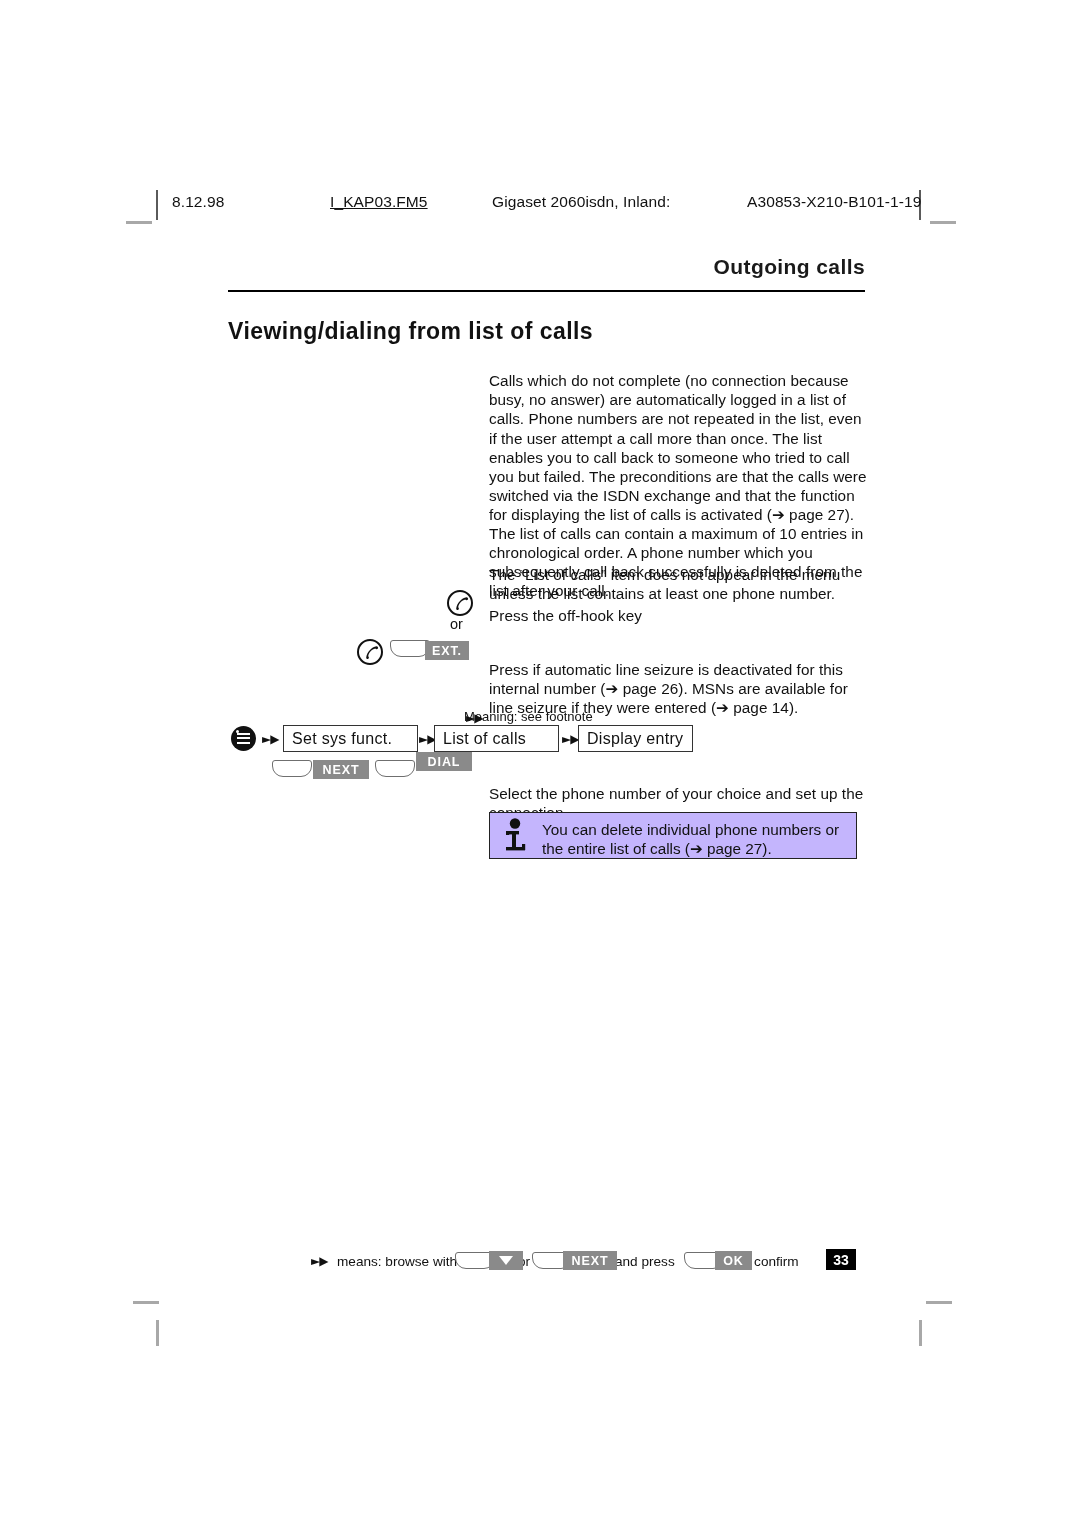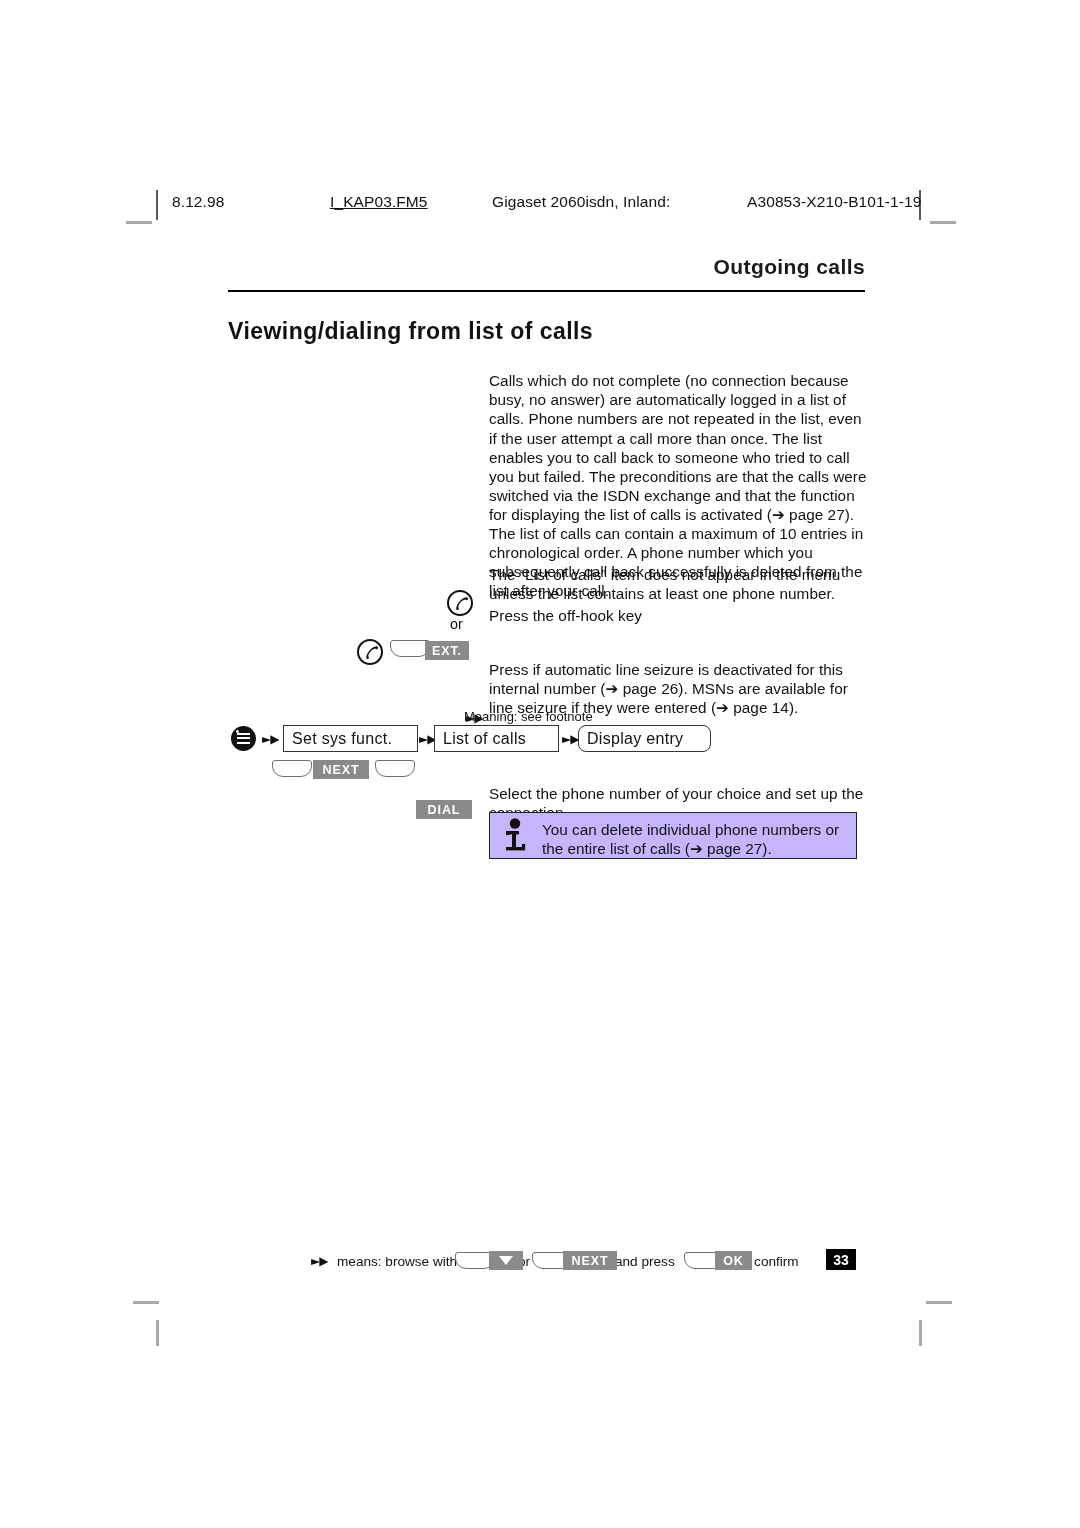--- a/index.html
+++ b/index.html
@@ -201,41 +201,41 @@
     display: flex;
     align-items: center;
     padding-left: 8px;
     font-size: 16px;
     color: #111;
     letter-spacing: 0.3px;
     white-space: nowrap;
   }
   #menubox-1 { left: 283px; top: 725px; width: 135px; }
   #menubox-2 { left: 434px; top: 725px; width: 125px; }
-  #menubox-3 { left: 578px; top: 725px; width: 133px; border-radius: 8px; }
+  #menubox-3 { left: 578px; top: 725px; width: 115px; }
 
   #bb-1 { left: 262px; top: 733px; }
   #bb-2 { left: 419px; top: 733px; }
   #bb-3 { left: 562px; top: 733px; }
   #bb-foot { left: 466px; top: 712px; }
   #bb-bottom { left: 311px; top: 1255px; }
 
   .footnote-tag {
     position: absolute;
     left: 464px;
     top: 709px;
     font-size: 13px;
     color: #111;
     white-space: nowrap;
   }
 
   #key-next-row  { left: 272px; top: 760px; }
   #label-next-row{ left: 313px; top: 760px; width: 56px; }
   #key-dial-row  { left: 375px; top: 760px; }
-  #label-dial-row{ left: 416px; top: 800px; width: 56px; }
+  #label-dial-row{ left: 416px; top: 752px; width: 56px; }
 
   
   .infobox {
     position: absolute;
     left: 489px;
     top: 812px;
     width: 368px;
     height: 47px;
     border: 1.6px solid #222;
     background: #c4b5fd;

